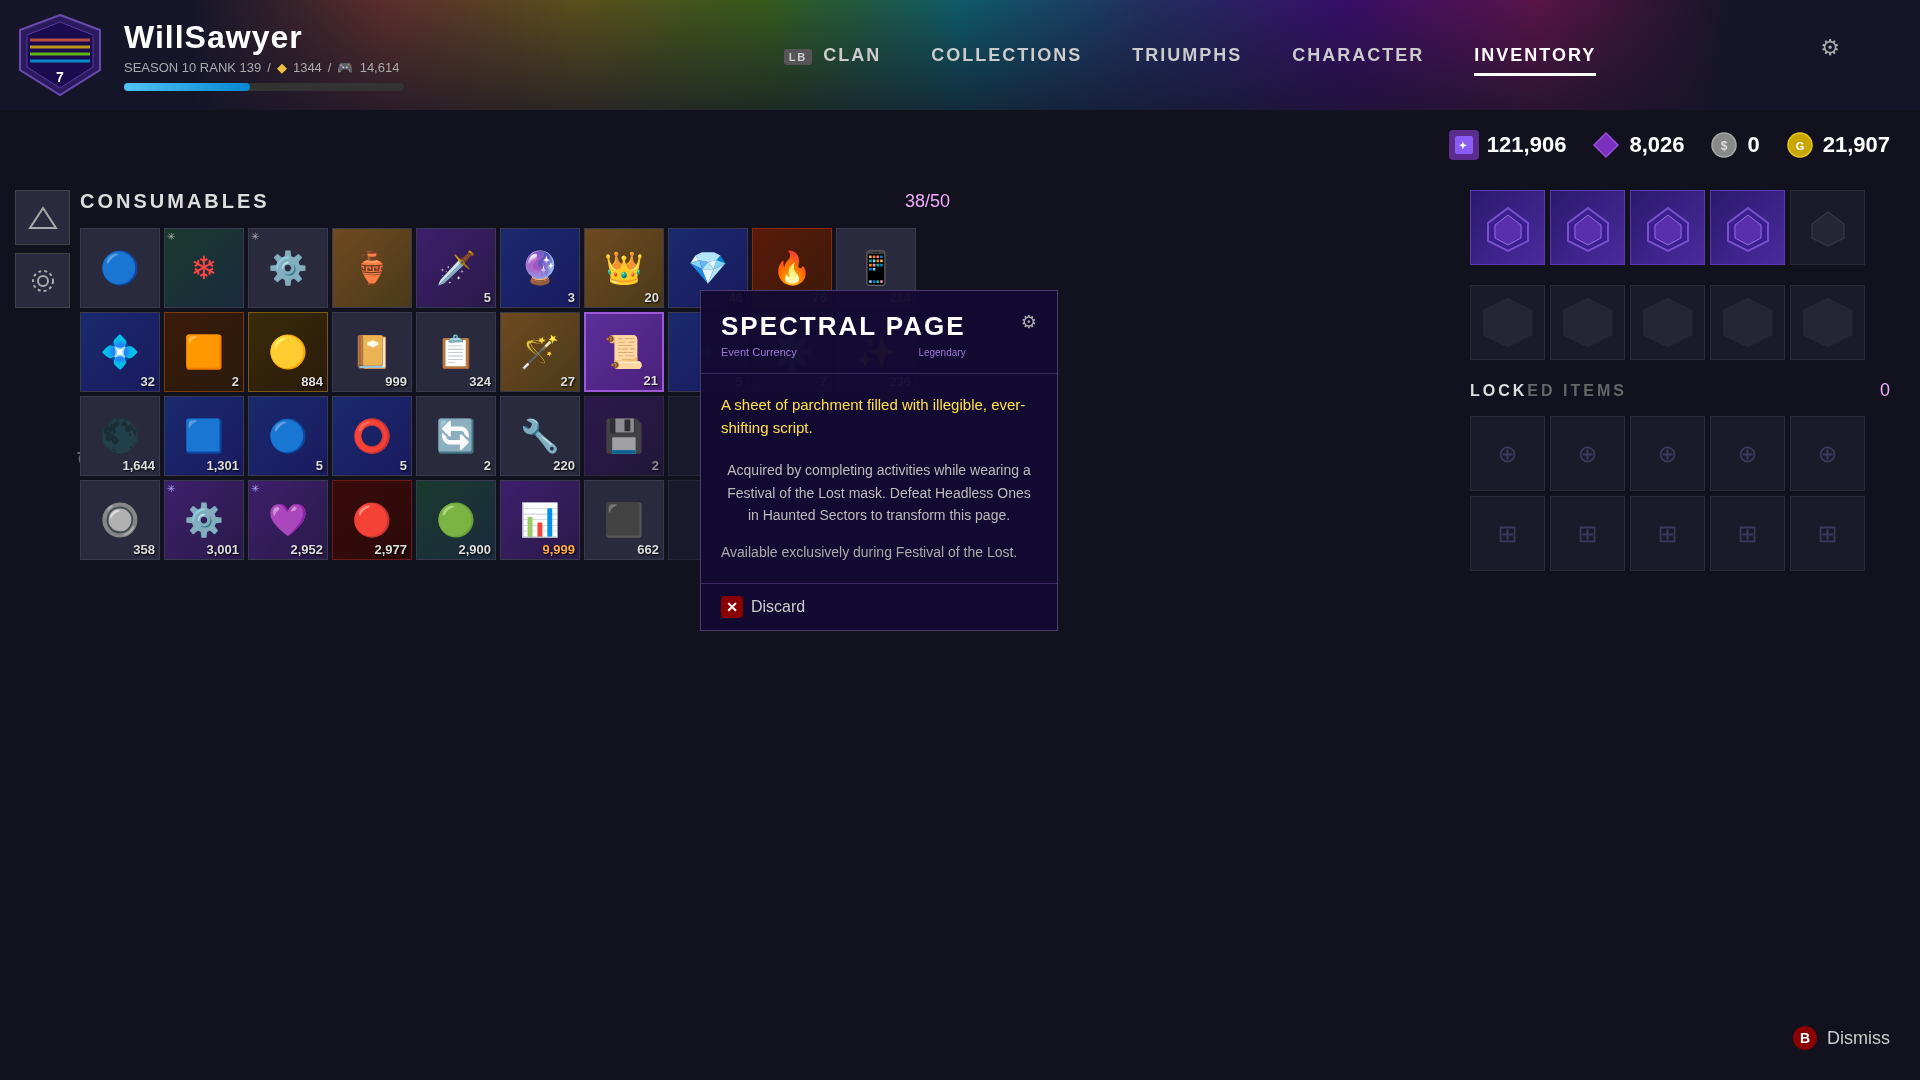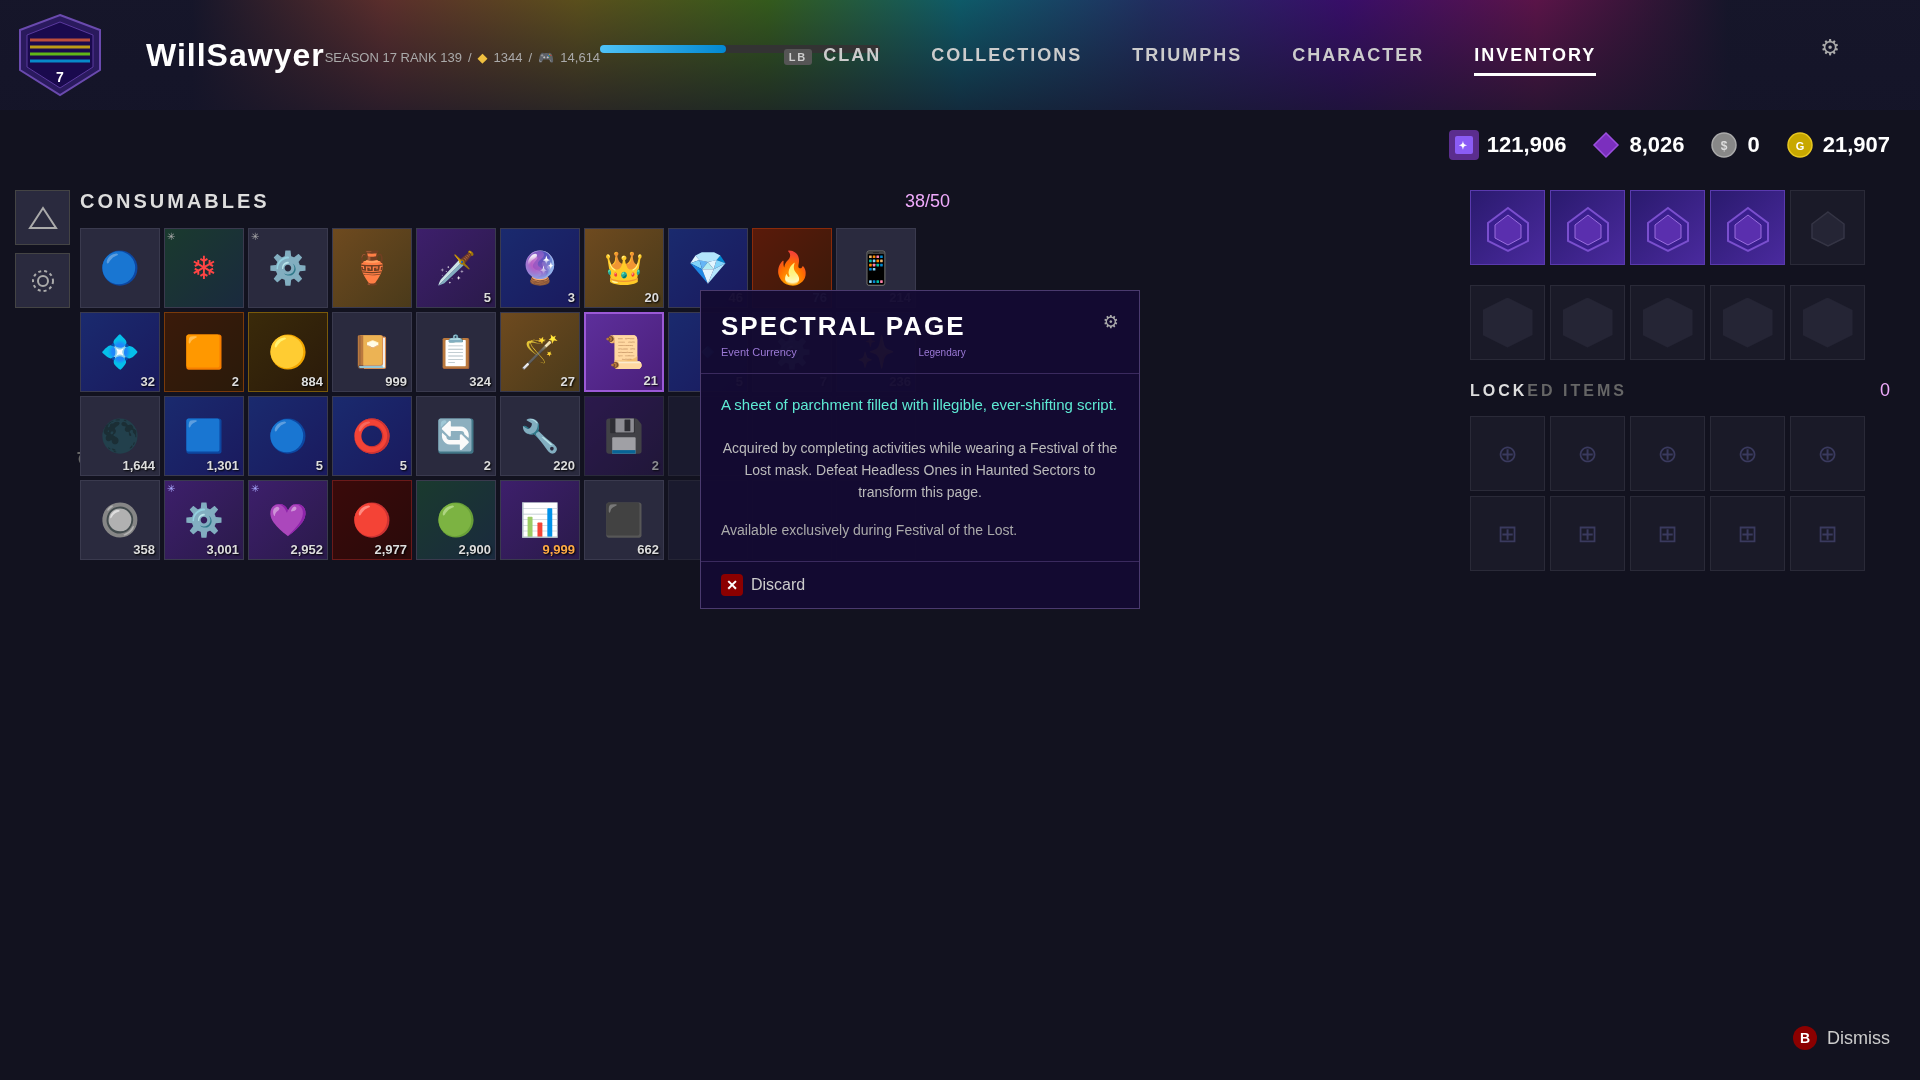--- a/index.html
+++ b/index.html
@@ -47,23 +47,23 @@
       justify-content: center;
       position: relative;
     }
 
     .shield-svg {
       width: 90px;
       height: 90px;
     }
 
     .user-info {
-      margin-left: 26px;
-      display: flex;
-      flex-direction: row;
+      margin-left: 4px;
+      display: flex;
+      flex-direction: column;
       justify-content: flex-end;
     }
 
     .username {
       font-size: 32px;
       font-weight: bold;
       color: #fff;
       letter-spacing: 1px;
     }
 
@@ -365,21 +365,21 @@
     .locked-slot .cross-icon {
       font-size: 24px;
       color: #3a3a5e;
     }
 
     
     .item-detail {
       position: absolute;
       top: 180px;
       left: 700px;
-      width: 440px;
+      width: 358px;
       background: rgba(20, 10, 50, 0.97);
       border: 1px solid #4a3a6e;
       z-index: 100;
       padding: 0;
     }
 
     .item-detail-header {
       padding: 20px 20px 15px 20px;
       border-bottom: 1px solid #3a2a5e;
       display: flex;
@@ -412,21 +412,21 @@
       font-size: 18px;
       cursor: pointer;
     }
 
     .item-detail-body {
       padding: 20px;
     }
 
     .item-detail-desc {
       font-size: 15px;
-      color: #5eead4;
+      color: #fde047;
       line-height: 1.5;
       margin-bottom: 20px;
     }
 
     .item-detail-lore {
       font-size: 14px;
       color: #aaa;
       line-height: 1.6;
       margin-bottom: 16px;
       font-style: italic;
@@ -541,21 +541,21 @@
       <line x1="15" y1="37" x2="75" y2="37" stroke="#ffd700" stroke-width="3" opacity="0.7"></line>
       <line x1="15" y1="44" x2="75" y2="44" stroke="#7fff00" stroke-width="3" opacity="0.7"></line>
       <line x1="15" y1="51" x2="75" y2="51" stroke="#00bfff" stroke-width="3" opacity="0.7"></line>
       <text x="45" y="72" text-anchor="middle" fill="#fff" font-size="14" font-weight="bold">7</text>
     </svg>
   </div>
 
   <div class="user-info">
     <span class="username">WillSawyer</span>
     <div class="season-info">
-      <span>SEASON 17 RANK 139</span>
+      <span>SEASON 10 RANK 139</span>
       <span>/</span>
       <span style="color:#f0c040">◆</span>
       <span>1344</span>
       <span>/</span>
       <span style="color:#aaa">🎮</span>
       <span>14,614</span>
     </div>
     <div class="xp-bar-container">
       <div class="xp-bar"></div>
     </div>

